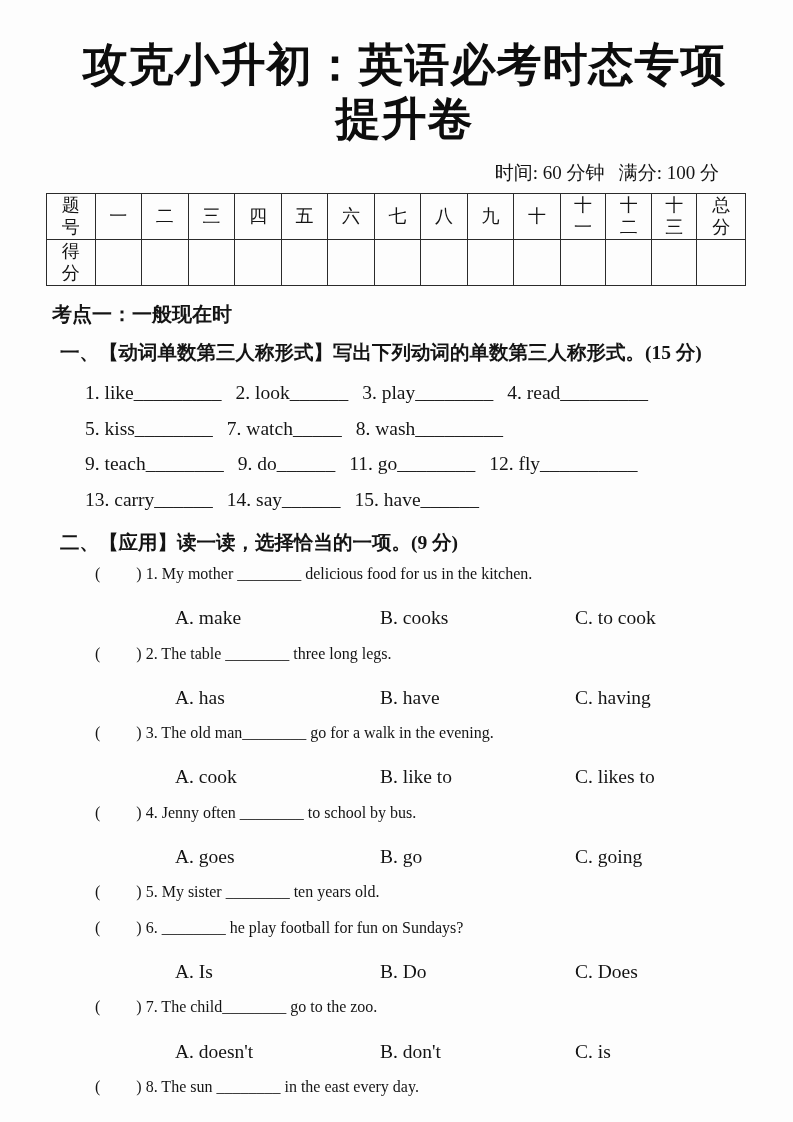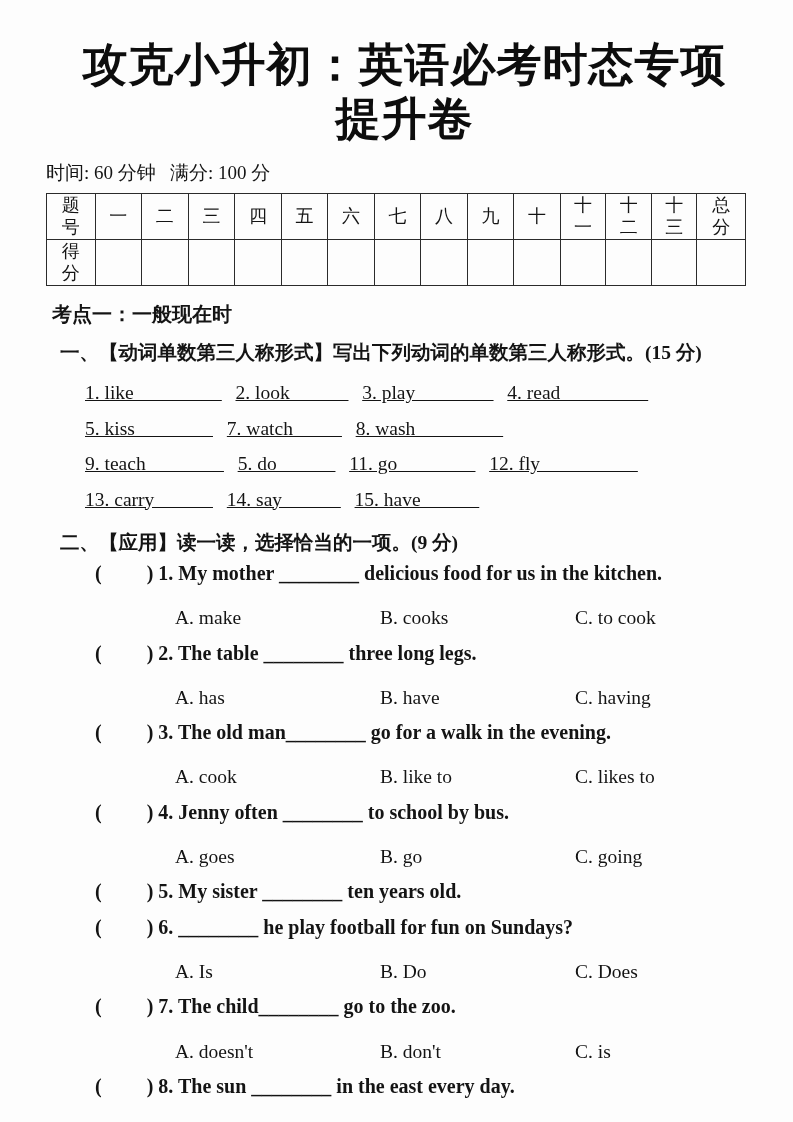--- a/index.html
+++ b/index.html
@@ -7,37 +7,37 @@
     width:793px;height:1122px;overflow:hidden;background:#fdfdfd;color:#141414;
     font-family:"Liberation Serif","DejaVu Serif",serif;
   }
   .page{padding:34px 46px 0 46px;box-sizing:border-box;}
   .title{
     font-family:"Liberation Sans","DejaVu Sans",sans-serif;
     font-weight:900;font-size:45px;line-height:54px;text-align:center;
     margin:4px 0 14px 16px;letter-spacing:1px;color:#0d0d0d;
   }
   .meta{
-    font-size:19px;line-height:25px;white-space:pre;
+    font-size:19px;line-height:25px;text-align:right;white-space:pre;
     margin:0 28px 8px 0;
   }
   table.score{border-collapse:collapse;width:700px;table-layout:fixed;margin:0;}
   table.score td{
     border:1.6px solid #2b2b2b;text-align:center;vertical-align:middle;
     font-size:18px;line-height:1.18;white-space:pre-line;height:45px;padding:0;
   }
   .sec-heading{
     font-family:"Liberation Sans","DejaVu Sans",sans-serif;
     font-weight:bold;font-size:20px;line-height:26px;margin:15px 0 0 6px;
   }
   .part-title{font-size:19.5px;line-height:26px;font-weight:700;margin:13px 0 0 14px;}
-  .verb-row{margin-left:39px;height:35.5px;line-height:35.5px;font-size:19.5px;display:flex;text-decoration:underline;}
+  .verb-row{margin-left:39px;height:35.5px;line-height:35.5px;font-size:19.5px;display:flex;}
   .verb-row.first{margin-top:9px;}
   .verb-item{white-space:pre;margin-right:14px;}
-  .q-stem{margin-left:49px;white-space:pre;font-size:20px;line-height:35.3px;height:35.3px;font-weight:bold;}
+  .q-stem{margin-left:49px;white-space:pre;font-size:16px;line-height:35.3px;height:35.3px;}
   .q-options{
     margin-left:129px;display:grid;grid-template-columns:205px 195px auto;
     font-size:19.5px;line-height:35.3px;height:35.3px;margin-top:9px;
   }
   .q-options span{white-space:pre;}
 </style>
 </head>
 <body>
 
 <div class="page">
@@ -118,21 +118,21 @@
     <span class="verb-item">3. play________</span>
     <span class="verb-item">4. read_________</span>
   </div>
   <div class="verb-row">
     <span class="verb-item">5. kiss________</span>
     <span class="verb-item">7. watch_____</span>
     <span class="verb-item">8. wash_________</span>
   </div>
   <div class="verb-row">
     <span class="verb-item">9. teach________</span>
-    <span class="verb-item">5. do______</span>
+    <span class="verb-item">9. do______</span>
     <span class="verb-item">11. go________</span>
     <span class="verb-item">12. fly__________</span>
   </div>
   <div class="verb-row">
     <span class="verb-item">13. carry______</span>
     <span class="verb-item">14. say______</span>
     <span class="verb-item">15. have______</span>
   </div>
 
   <div class="part-title">二、【应用】读一读，选择恰当的一项。(9 分)</div>

